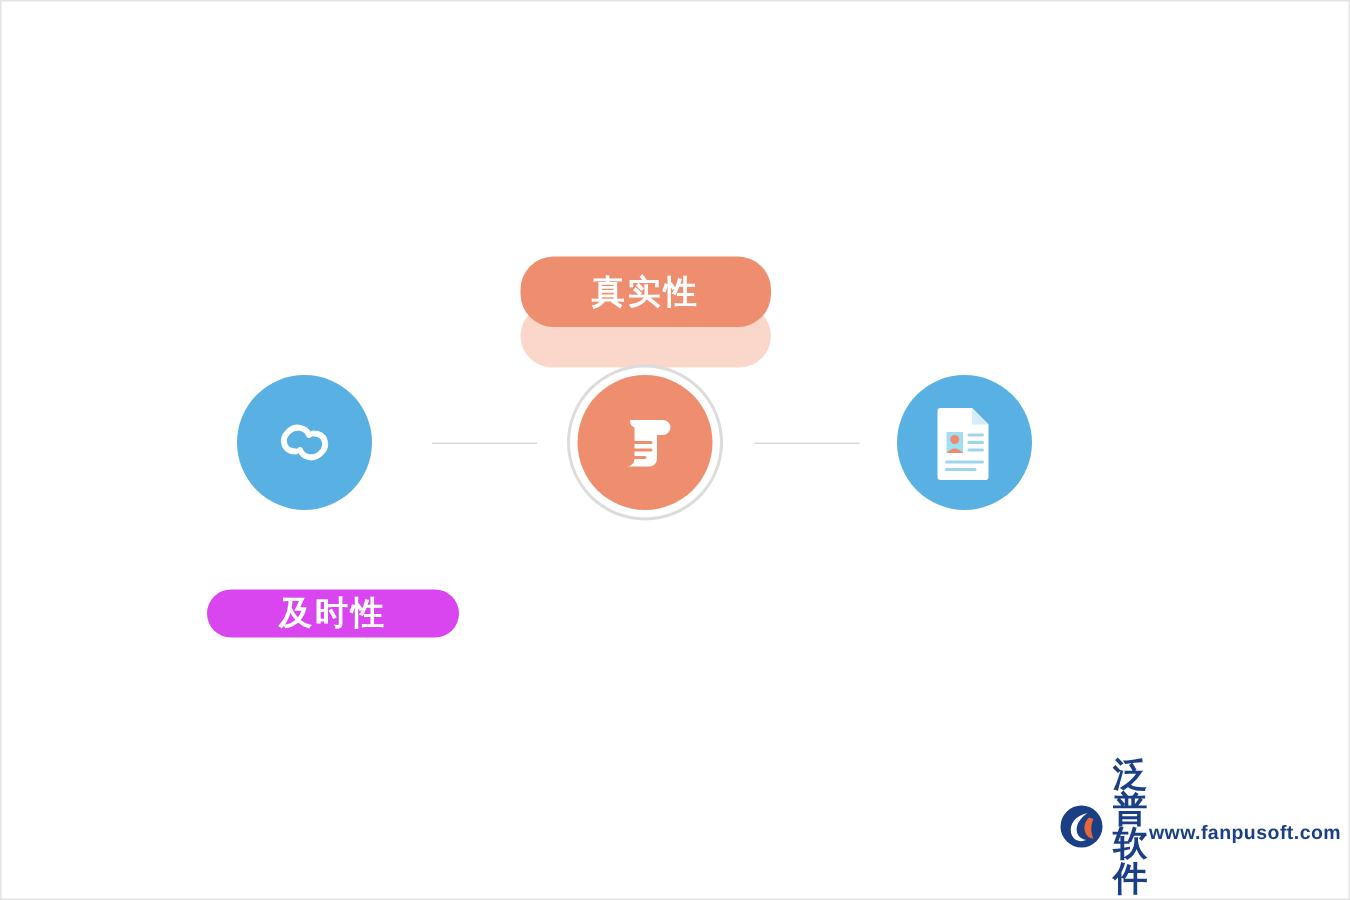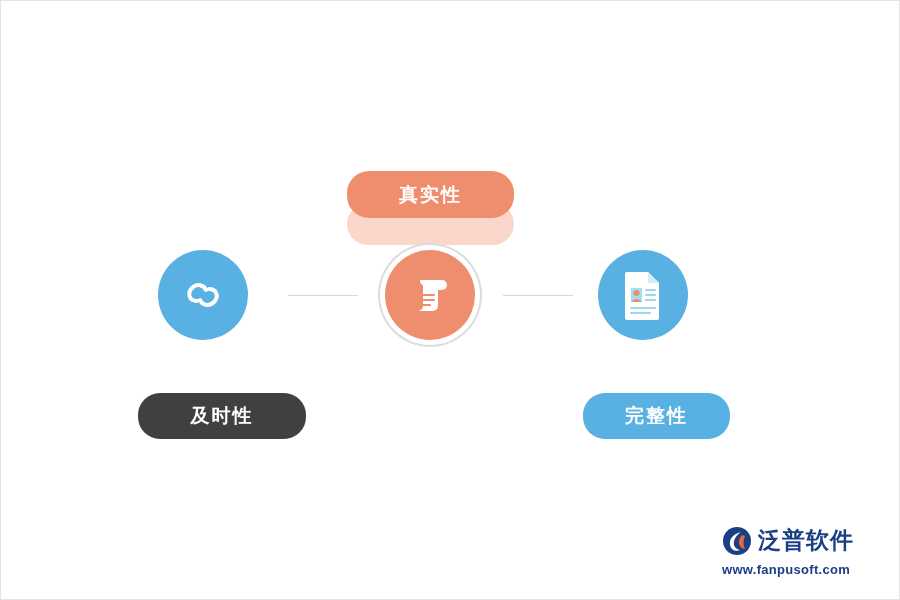--- a/index.html
+++ b/index.html
@@ -29,21 +29,21 @@
   }
 
   
   .pill {
     position: absolute;
     display: flex;
     align-items: center;
     justify-content: center;
     border-radius: 22px;
     color: #ffffff;
-    font-size: 19px;
+    font-size: 22px;
     font-weight: bold;
     letter-spacing: 2px;
     box-sizing: border-box;
   }
   .pill-top {
     left: 347px;
     top: 171px;
     width: 167px;
     height: 47px;
     background: #ef8e6f;
@@ -56,22 +56,22 @@
     height: 42px;
     border-radius: 21px;
     background: #f5b79e;
     opacity: .55;
     z-index: 0;
   }
   .pill-left {
     left: 138px;
     top: 393px;
     width: 168px;
-    height: 46px;
-    background: #404040;
+    height: 32px;
+    background: #d946ef;
   }
   .pill-right {
     left: 583px;
     top: 393px;
     width: 147px;
     height: 46px;
     background: #58b0e3;
   }
 
   
@@ -109,22 +109,22 @@
   .connector-right { left: 503px; width: 70px; }
 
   
   .logo-box {
     position: absolute;
     right: 22px;
     bottom: 18px;
     width: 156px;
     height: 62px;
     display: flex;
-    flex-direction: column;
-    align-items: flex-start;
+    flex-direction: row;
+    align-items: center;
     justify-content: center;
   }
   .logo-row {
     display: flex;
     align-items: center;
     gap: 6px;
   }
   .logo-mark {
     width: 30px;
     height: 30px;
@@ -201,23 +201,20 @@
           <line x1="11" y1="39" x2="35" y2="39"></line>
           <line x1="11" y1="44" x2="30" y2="44"></line>
         </g>
       </svg>
     </span>
   </div>
 
   <div class="pill pill-left">
     <span>及时性</span>
   </div>
-  <div class="pill pill-right">
-    <span>完整性</span>
-  </div>
 
   <div class="logo-box">
     <div class="logo-row">
       <span class="logo-mark">
         <svg width="30" height="30" viewBox="0 0 30 30">
           <circle cx="15" cy="15" r="14" fill="#1b3f85"></circle>
           <path d="M19 6 C11 8 7 13 8 19 C9 24 14 26 18 24 C13 23 11 19 12 15 C13 11 16 8 19 6 z" fill="#ffffff"></path>
           <path d="M20 9 C17 12 16 16 18 20 C19 22 21 23 23 23 C21 19 21 14 23 10 z" fill="#e8663c"></path>
         </svg>
       </span>

